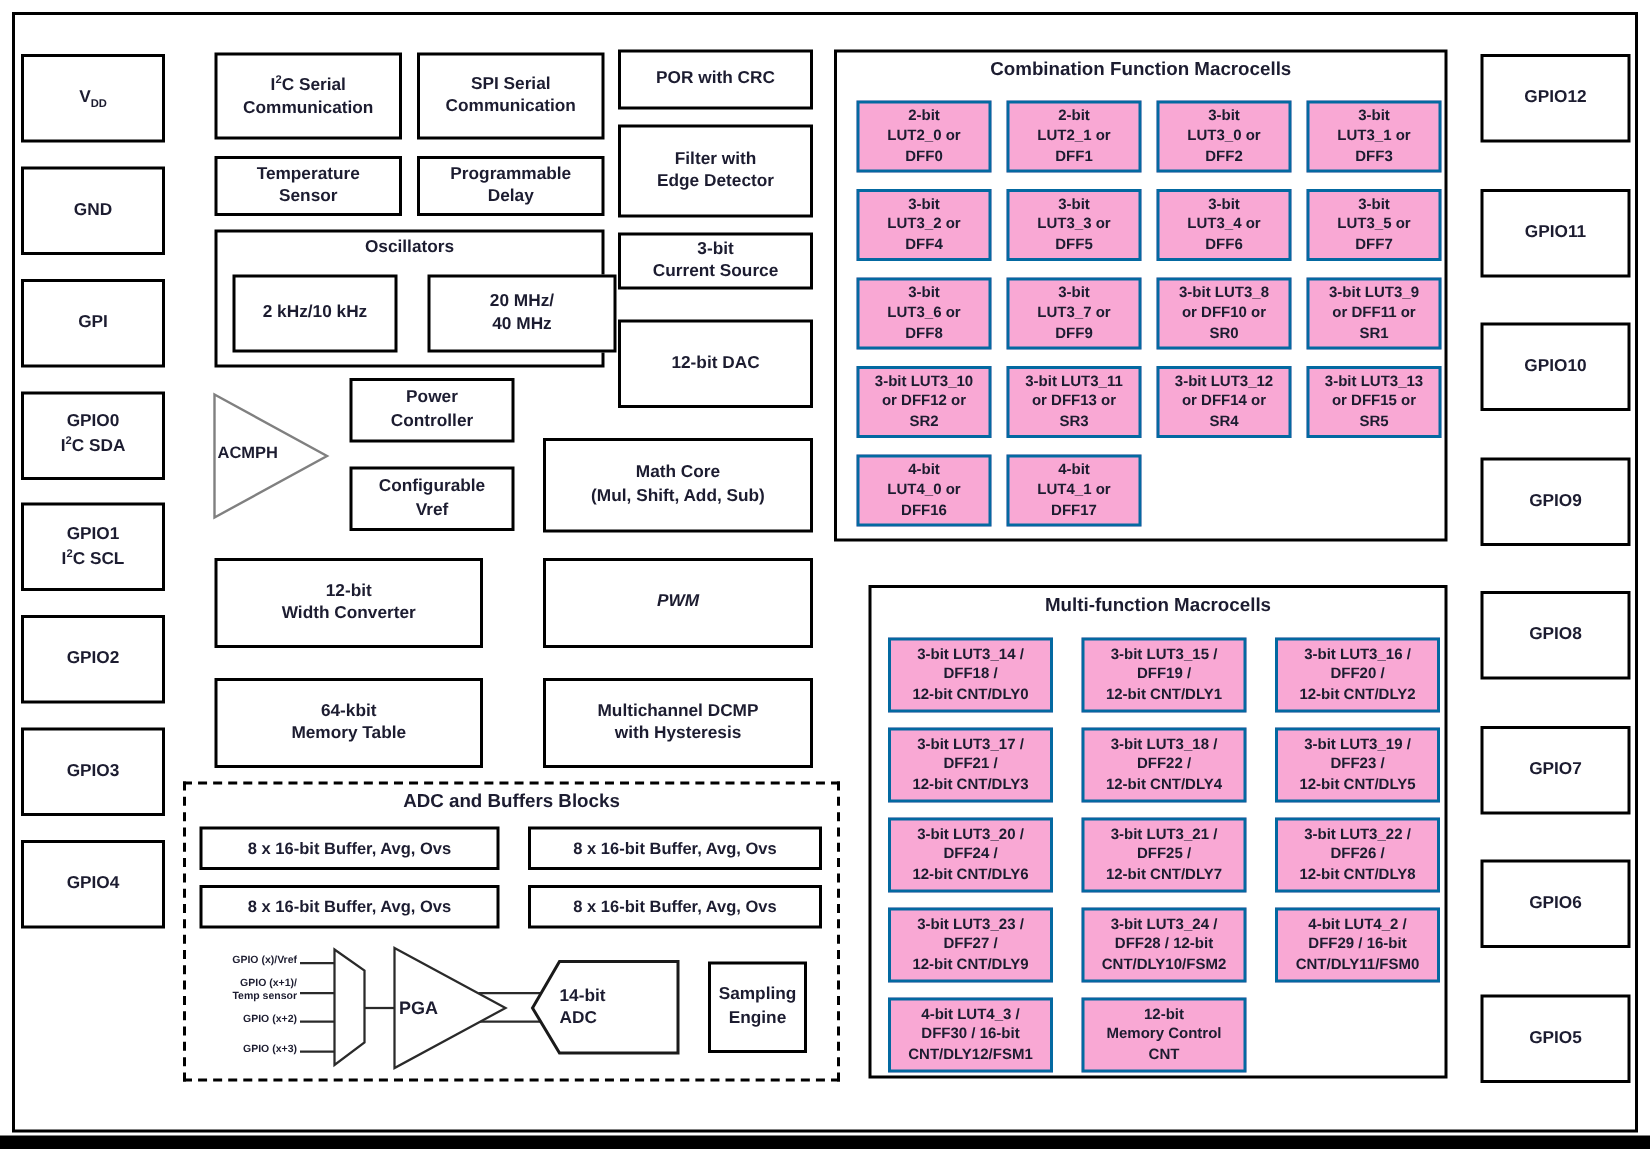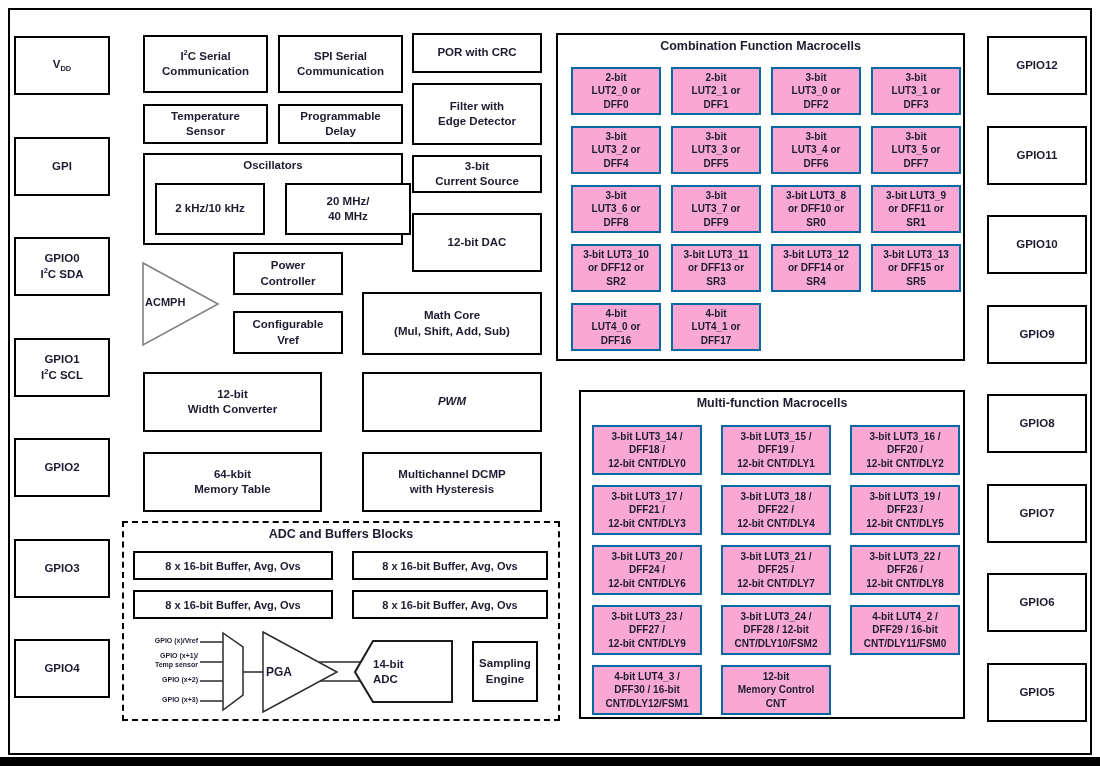--- a/index.html
+++ b/index.html
@@ -27,27 +27,31 @@
   .tiny { font-size:7px; line-height:1.25; text-align:right; }
   sup,sub { font-size:65%; }
   svg { position:absolute; overflow:visible; }
 </style>
 </head>
 <body>
 
 <div class="page">
   <div class="frame"></div>
 
-  <div class="pincol" style="left:14px;top:36px;width:96px;height:662px;">
+  <div class="pincol" style="left:14px;top:36px;width:96px;height:583px;">
 
       <div class="pin">
         <span>V<sub>DD</sub></span>
         <span></span>
       </div>
 
+      <div class="pin">
+        <span>GND</span>
+        <span></span>
+      </div>
 
       <div class="pin">
         <span>GPI</span>
         <span></span>
       </div>
 
       <div class="pin">
         <span>GPIO0</span>
         <span>I<sup>2</sup>C SDA</span>
       </div>

